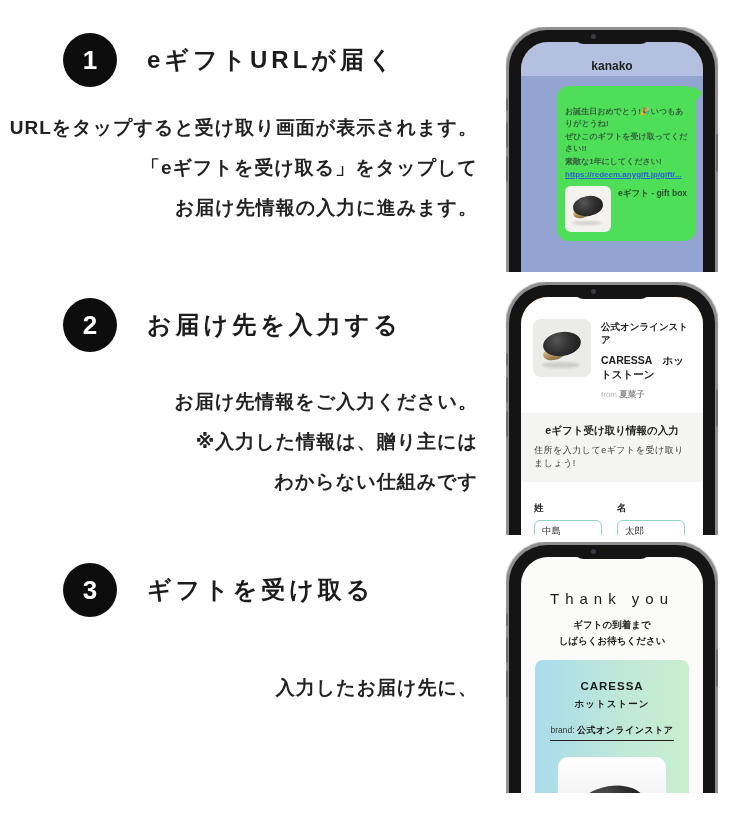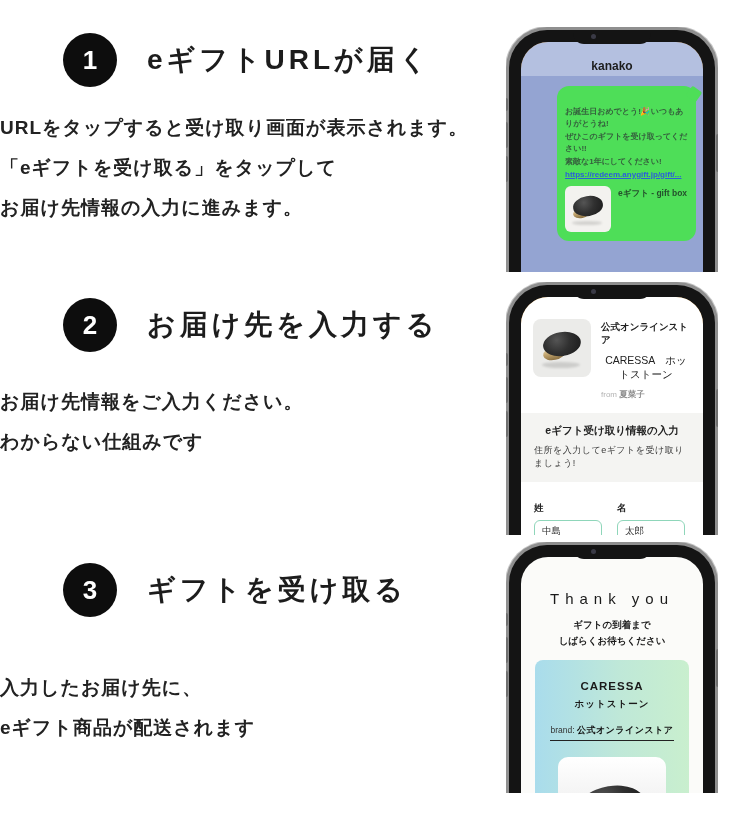--- a/index.html
+++ b/index.html
@@ -4,22 +4,22 @@
 <style>
   * { margin:0; padding:0; box-sizing:border-box; }
   body { background:#fff; font-family:"Liberation Sans","DejaVu Sans",sans-serif; }
   .canvas { position:relative; width:750px; height:817px; background:#ffffff; overflow:hidden; color:#1c1c1c; }
 
   
   .step-header { position:absolute; left:63px; display:flex; align-items:center; }
   .step-circle { width:54px; height:54px; border-radius:50%; background:#0d0d0d; color:#fff;
                  display:flex; align-items:center; justify-content:center;
                  font-size:26px; font-weight:bold; flex:0 0 54px; }
-  .step-title { margin-left:30px; font-size:28px; font-weight:bold; letter-spacing:4px; color:#1c1c1c; white-space:nowrap; }
-  .step-para { position:absolute; left:0; width:478px; text-align:left; font-size:19px; font-weight:600;
+  .step-title { margin-left:30px; font-size:24px; font-weight:bold; letter-spacing:4px; color:#1c1c1c; white-space:nowrap; }
+  .step-para { position:absolute; left:0; width:478px; text-align:right; font-size:19px; font-weight:600;
                line-height:40px; letter-spacing:1px; color:#222; }
 
   
   .phone-wrap { position:absolute; left:506px; width:212px; overflow:hidden; }
   .phone { position:relative; width:206px; height:430px; margin:3px 0 0 3px; background:#141414;
            border-radius:38px; box-shadow:0 0 0 3px #8f8f8f, 0 0 0 4px #c9c9c9; }
   .side-btn { position:absolute; background:#6f6f6f; border-radius:2px; }
   .btn-l1 { left:-5px; top:68px;  width:4px; height:13px; }
   .btn-l2 { left:-5px; top:92px;  width:4px; height:26px; }
   .btn-l3 { left:-5px; top:126px; width:4px; height:26px; }
@@ -42,21 +42,21 @@
   .msg-link { display:block; margin-top:2px; font-size:8px; font-weight:bold; color:#2b5fd9; text-decoration:underline; }
   .gift-card { display:flex; gap:7px; margin-top:7px; }
   .gift-card-img { width:46px; height:46px; background:#f3f2ef; border-radius:6px; flex:0 0 46px; padding:6px 4px; }
   .gift-card-title { font-size:8.5px; font-weight:bold; color:#24502c; margin-top:2px; }
   .gift-card-desc { font-size:7.5px; line-height:1.5; color:#4e9c59; margin-top:4px; }
 
   
   .p2-product { display:flex; gap:10px; padding:22px 12px 12px 12px; background:#fff; }
   .p2-img { width:58px; height:58px; border-radius:8px; background:#ebebe9; flex:0 0 58px; padding:8px 5px; }
   .p2-store { font-size:9.5px; font-weight:bold; color:#222; margin-top:2px; }
-  .p2-name { font-size:10.5px; font-weight:normal; color:#222; margin-top:7px;text-align:center; }
+  .p2-name { font-size:10.5px; font-weight:bold; color:#222; margin-top:7px; }
   .p2-from { margin-top:7px; font-size:8px; color:#b3b3b3; }
   .p2-from b { color:#8f8f8f; font-weight:600; font-size:8.5px; }
   .p2-band { background:#f4f4f2; padding:11px 13px 12px 13px; }
   .p2-band-title { font-size:10.5px; font-weight:bold; color:#222;text-align:center; }
   .p2-band-sub { font-size:9px; color:#3a3a3a; margin-top:6px; letter-spacing:.5px; }
   .p2-form { padding:20px 13px 0 13px; background:#fff; }
   .field-row { display:flex; gap:15px; }
   .field label { display:block; font-size:9.5px; font-weight:bold; color:#222; margin-bottom:5px; }
   .field input { width:68px; height:23px; border:1px solid #8fd6ba; border-radius:6px; padding:0 7px;
                  font-size:9.5px; color:#333; background:#fff; outline:none; font-family:inherit; }
@@ -102,32 +102,32 @@
   </div>
 
   <div class="step-header" style="top:298px;">
     <div class="step-circle">
       <span>2</span>
     </div>
     <div class="step-title">お届け先を入力する</div>
   </div>
   <div class="step-para" style="top:382px;">
     <div>お届け先情報をご入力ください。</div>
+    <div>※入力した情報は、贈り主には</div>
     <div>わからない仕組みです</div>
   </div>
 
   <div class="step-header" style="top:563px;">
     <div class="step-circle">
       <span>3</span>
     </div>
     <div class="step-title">ギフトを受け取る</div>
   </div>
   <div class="step-para" style="top:668px;">
     <div>入力したお届け先に、</div>
-    <div>eギフト商品が配送されます</div>
   </div>
 
   <div class="phone-wrap" style="top:27px; height:245px;">
     <div class="phone">
       <span class="side-btn btn-l1"></span>
       <span class="side-btn btn-l2"></span>
       <span class="side-btn btn-l3"></span>
       <span class="side-btn btn-r1"></span>
       <div class="screen">
         <div class="chat-header">

